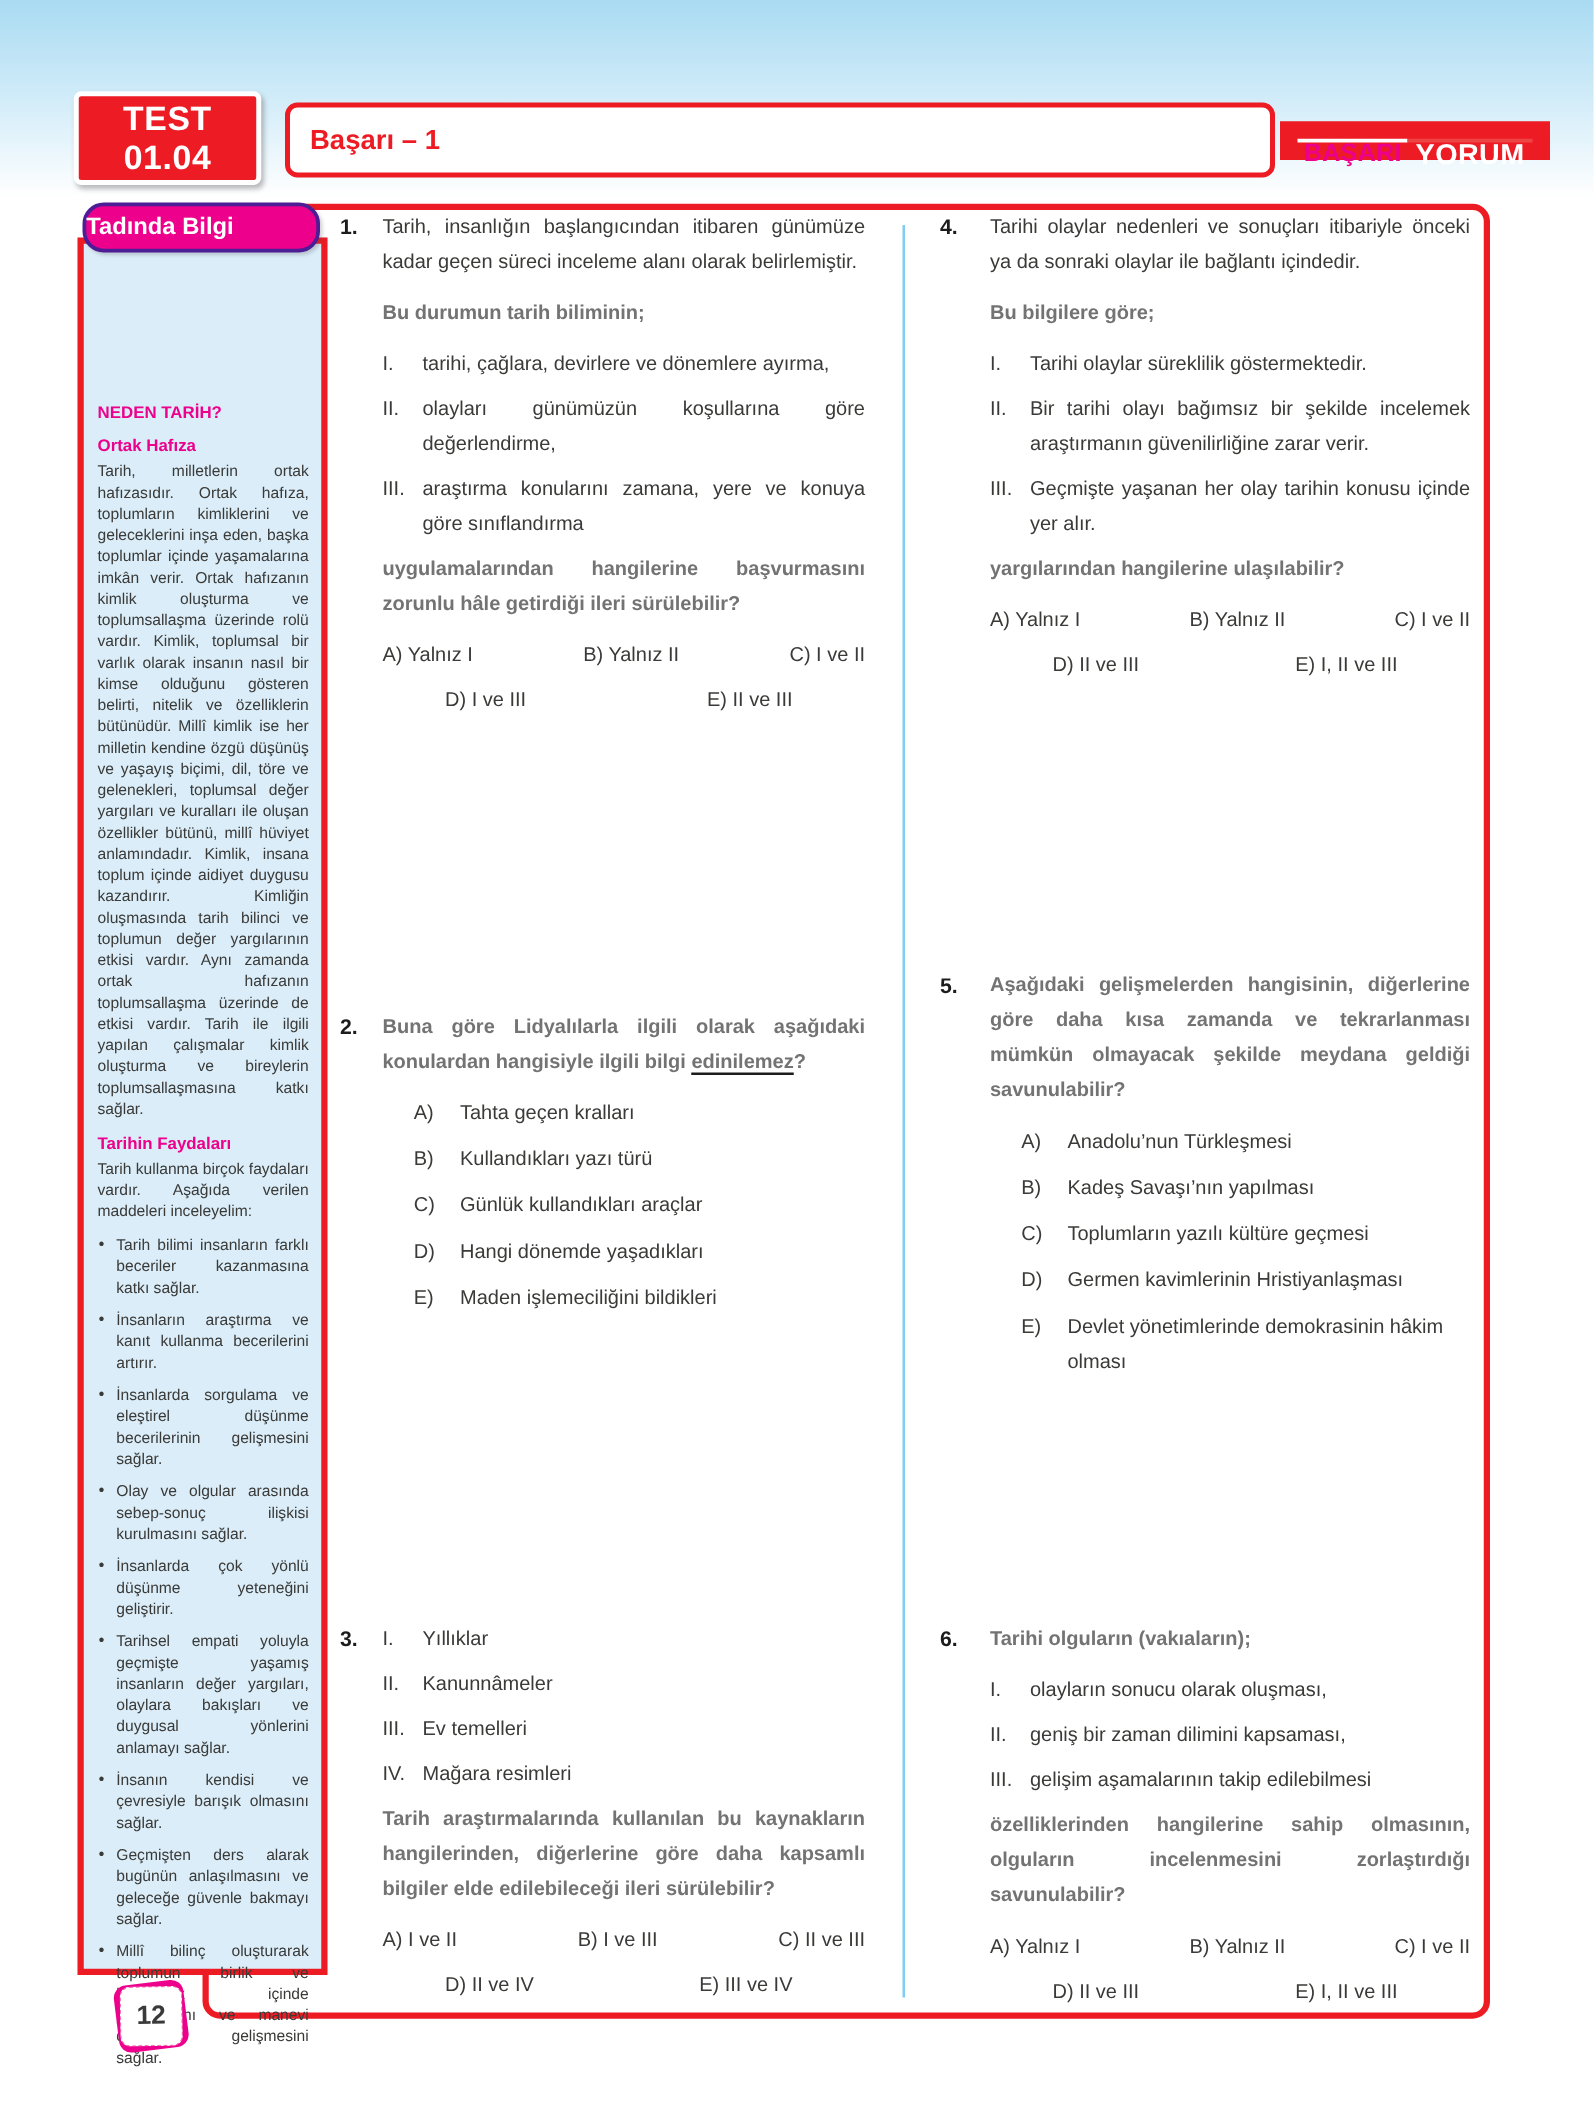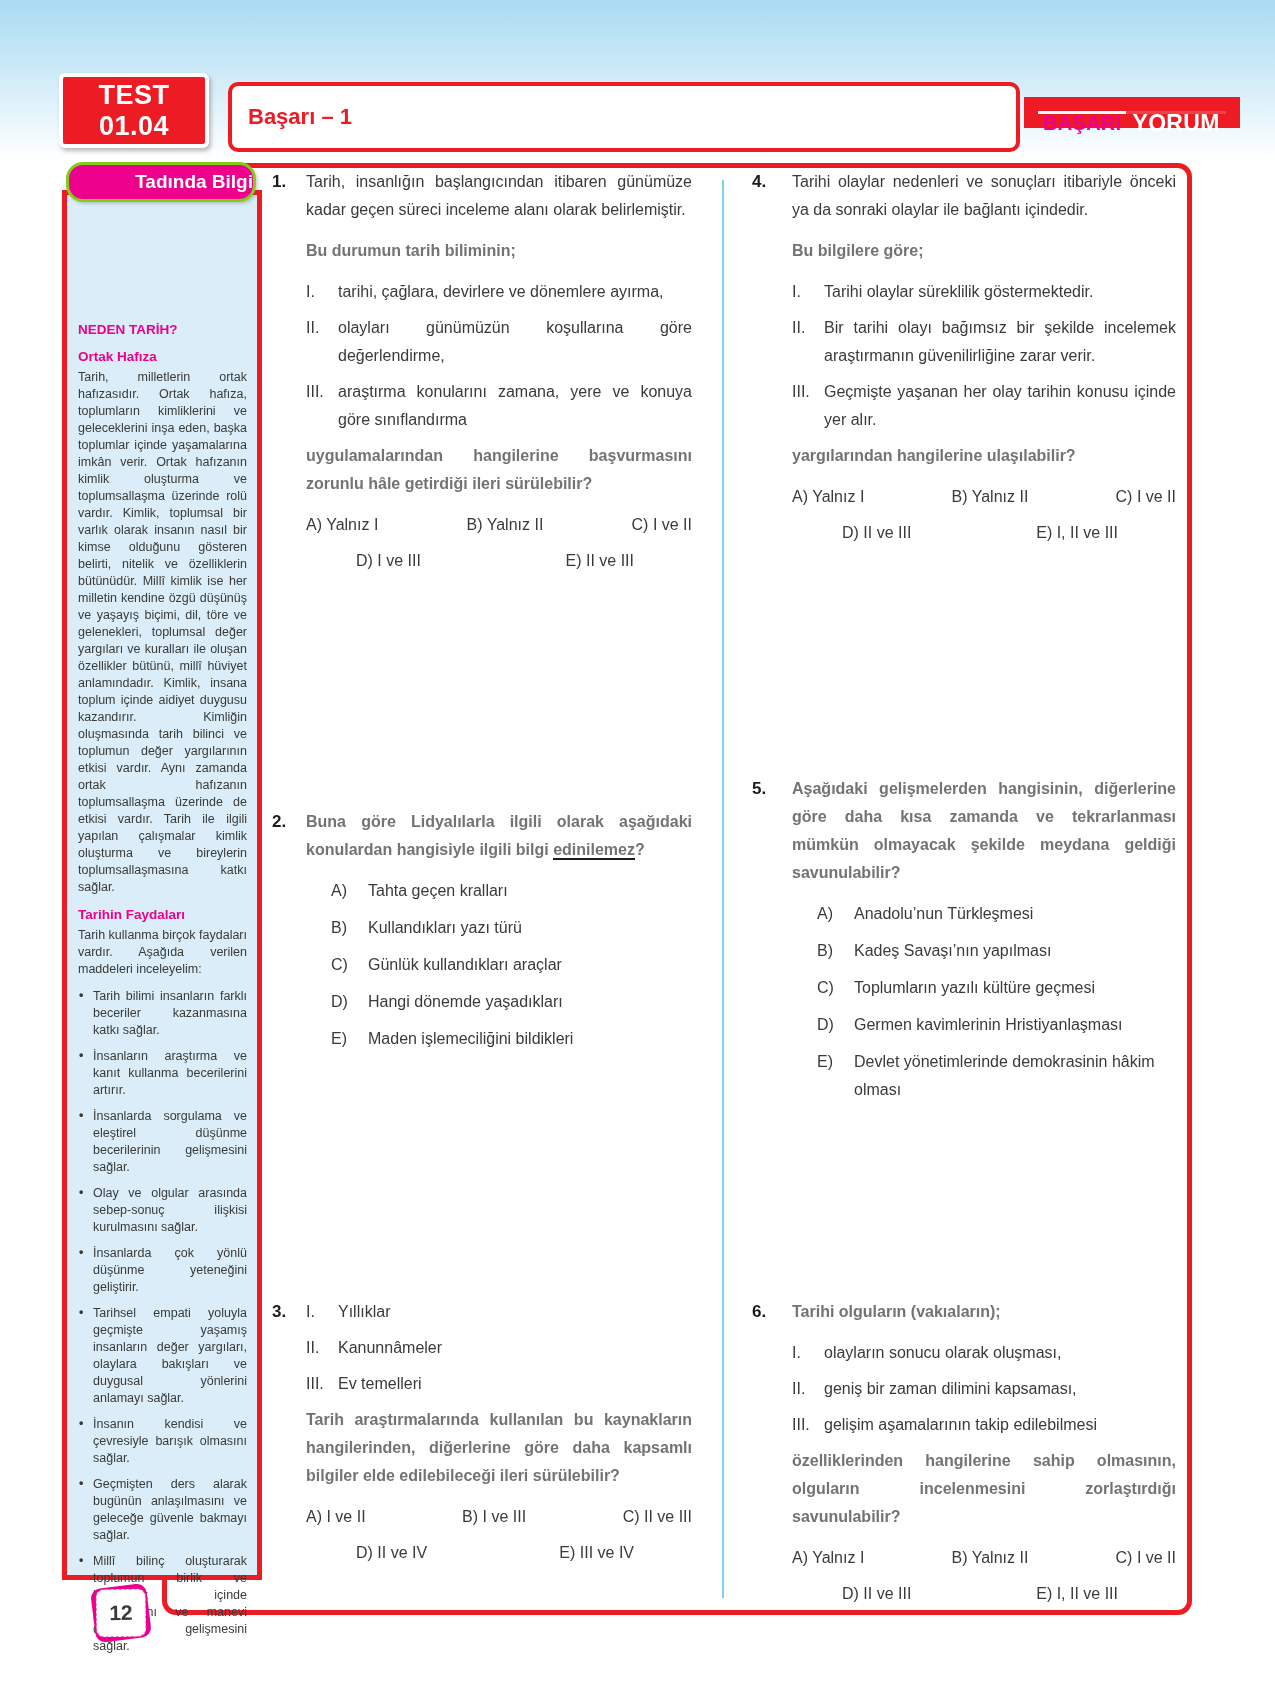--- a/index.html
+++ b/index.html
@@ -10,40 +10,40 @@
   
   .topband{position:absolute;left:0;top:0;width:1275px;height:158px;
            background:linear-gradient(180deg,#a9dbf2 0%,#cdeaf8 45%,#ffffff 100%);}
 
   
   .test-box{position:absolute;left:59px;top:73px;width:150px;height:75px;box-sizing:border-box;
             background:#ed1c24;border:4px solid #ffffff;border-radius:6px;z-index:6;
             box-shadow:2px 3px 4px rgba(60,60,60,.35);
             display:flex;flex-direction:column;justify-content:center;align-items:center;
             color:#fff;font-weight:bold;font-size:27px;line-height:31px;letter-spacing:.5px;}
-  .title-bar{position:absolute;left:228px;top:82px;width:792px;height:70px;box-sizing:border-box;
+  .title-bar{position:absolute;left:228px;top:82px;width:792px;height:60px;box-sizing:border-box;
              background:#ffffff;border:4px solid #ed1c24;border-radius:10px;z-index:5;
              display:flex;align-items:center;}
   .title-bar span{color:#ed1c24;font-weight:bold;font-size:22px;padding-left:16px;}
   .brand{position:absolute;left:1024px;top:97px;height:31px;background:#ed1c24;z-index:6;
          display:inline-flex;align-items:stretch;padding:14px;box-sizing:border-box;}
   .brand .bl{background:#ffffff;color:#ec008c;font-weight:bold;font-size:20px;line-height:23px;
              padding:1px 5px;letter-spacing:.3px;}
   .brand .br{background:#ef4444;color:#ffffff;font-weight:bold;font-size:23px;line-height:23px;
              padding:1px 6px;letter-spacing:.3px;}
 
   
   .main-box{position:absolute;left:162px;top:163px;width:1030px;height:1452px;box-sizing:border-box;
             background:#ffffff;border:5px solid #ed1c24;border-radius:14px;z-index:1;}
   .divider{position:absolute;left:722px;top:180px;width:2px;height:1418px;background:#7fcdf0;z-index:2;}
 
   
   .sidebar-label{position:absolute;left:66px;top:162px;width:184px;height:34px;box-sizing:content-box;
-                 background:#ec008c;border:3px solid #84cc16;border-radius:17px;z-index:4;
-                 color:#ffffff;font-weight:bold;font-size:19px;text-align:right;line-height:34px;
+                 background:#ec008c;border:3px solid #4c1d95;border-radius:17px;z-index:4;
+                 color:#ffffff;font-weight:bold;font-size:19px;text-align:left;line-height:34px;
                  box-shadow:2px 2px 3px rgba(80,80,80,.25);}
   .sidebar{position:absolute;left:62px;top:190px;width:200px;height:1390px;box-sizing:border-box;
            background:#daedf8;border:5px solid #ed1c24;z-index:3;}
   .sb-content{padding:126px 10px 10px 11px;font-size:12.5px;line-height:17px;color:#3a3a38;}
   .sb-heading{color:#ec008c;font-weight:bold;font-size:13.5px;margin:0 0 9px;}
   .sb-sub{color:#ec008c;font-weight:bold;font-size:13.5px;margin:10px 0 4px;}
   .sb-text{text-align:justify;margin:0 0 6px;}
   .sb-bullets{list-style:none;margin:10px 0 0;padding:0;}
   .sb-bullets li{position:relative;padding-left:15px;margin-bottom:9px;text-align:justify;}
   .sb-bullets li::before{content:"\2022";position:absolute;left:1px;top:-1px;font-weight:bold;}
@@ -185,20 +185,24 @@
           <span class="itx">Yıllıklar</span>
         </div>
         <div class="item">
           <span class="rn">II.</span>
           <span class="itx">Kanunnâmeler</span>
         </div>
         <div class="item">
           <span class="rn">III.</span>
           <span class="itx">Ev temelleri</span>
         </div>
+        <div class="item">
+          <span class="rn">IV.</span>
+          <span class="itx">Mağara resimleri</span>
+        </div>
         <p class="qp b">Tarih araştırmalarında kullanılan bu kaynakların hangilerinden, diğerlerine göre daha kapsamlı bilgiler elde edilebileceği ileri sürülebilir?</p>
         <div class="orow r1">
           <span>A) I ve II</span>
           <span>B) I ve III</span>
           <span>C) II ve III</span>
         </div>
         <div class="orow r2">
           <span>D) II ve IV</span>
           <span>E) III ve IV</span>
         </div>

